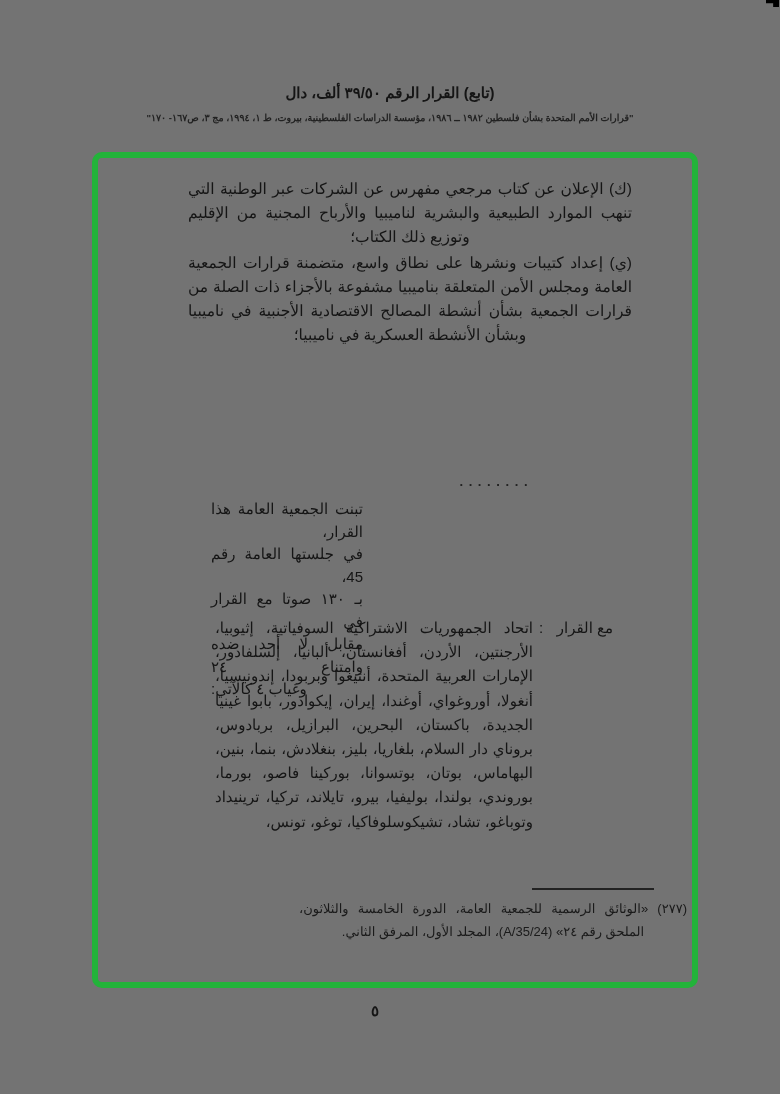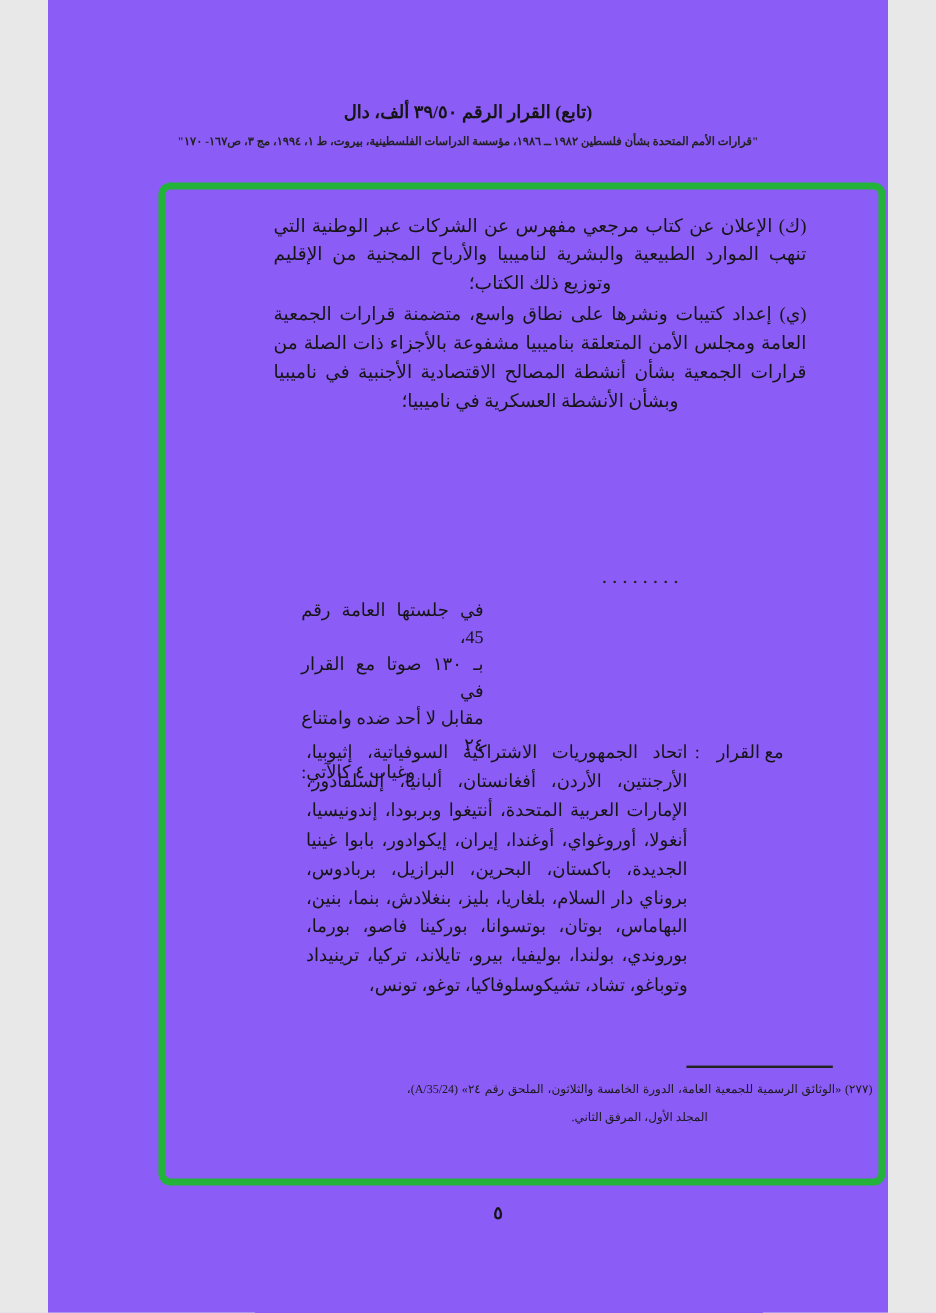--- a/index.html
+++ b/index.html
@@ -1,23 +1,23 @@
 <!DOCTYPE html>
 <html lang="ar"><head>
 <meta charset="utf-8">
 <style>
   * { margin:0; padding:0; box-sizing:border-box; }
   html,body { background:#e8e8e8; }
   .page {
     position:relative;
-    width:700px; height:1094px;
+    width:780px; height:1094px;
     margin:0 auto;
-    background:#8b5cf6;
+    background:#737373;
     overflow:hidden;
-    font-family:Liberation Serif, serif;
+    font-family:Liberation Sans, sans-serif;
     color:#151515;
   }
   .corner-mark {
     position:absolute; top:0; left:766px;
     width:13px; height:7px; background:#000;
     clip-path: polygon(0 0, 100% 0, 100% 100%, 55% 100%, 55% 45%, 0 45%);
   }
   .doc-title {
     position:absolute; top:84px; left:0; width:100%;
     direction:rtl; text-align:center;
@@ -66,21 +66,21 @@
     display:flex; justify-content:space-between;
     direction:rtl; font-size:15px;
   }
   .vote-countries { text-align:justify; }
   .fn-rule {
     position:absolute; left:532px; top:888px;
     width:122px; height:2px; background:#222;
   }
   .footnote {
     position:absolute; left:299px; top:897px; width:388px;
-    direction:rtl; font-size:10px; line-height:23px;
+    direction:rtl; font-size:13px; line-height:23px;
     text-align:justify; text-align-last:center;
     color:#1a1a1a;
   }
   .page-number {
     position:absolute; left:360px; top:1002px; width:30px;
     text-align:center; font-size:15px; font-weight:bold;
   }
 </style>
 </head>
 <body>
@@ -96,20 +96,21 @@
   <div class="annotation-box"></div>
 
   <div class="body-text">
     <p class="para">(ك) الإعلان عن كتاب مرجعي مفهرس عن الشركات عبر الوطنية التي تنهب الموارد الطبيعية والبشرية لناميبيا والأرباح المجنية من الإقليم وتوزيع ذلك الكتاب؛</p>
     <p class="para">(ي) إعداد كتيبات ونشرها على نطاق واسع، متضمنة قرارات الجمعية العامة ومجلس الأمن المتعلقة بناميبيا مشفوعة بالأجزاء ذات الصلة من قرارات الجمعية بشأن أنشطة المصالح الاقتصادية الأجنبية في ناميبيا وبشأن الأنشطة العسكرية في ناميبيا؛</p>
   </div>
 
   <div class="dots-line">. . . . . . . .</div>
 
   <div class="adoption">
+    <div class="adoption-line">تبنت الجمعية العامة هذا القرار،</div>
     <div class="adoption-line">في جلستها العامة رقم 45،</div>
     <div class="adoption-line">بـ ١٣٠ صوتا مع القرار في</div>
     <div class="adoption-line">مقابل لا أحد ضده وامتناع ٢٤</div>
     <div class="adoption-line last">وغياب ٤ كالآتي:</div>
   </div>
 
   <div class="vote">
     <div class="vote-label">
       <span>مع القرار</span>
       <span>:</span>

